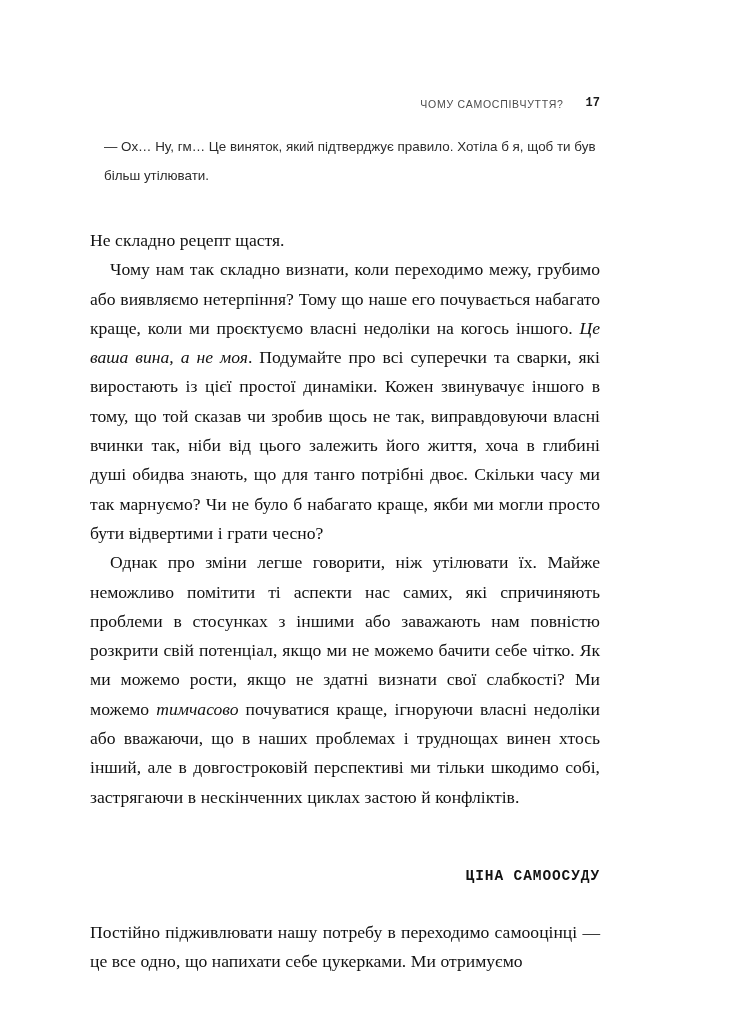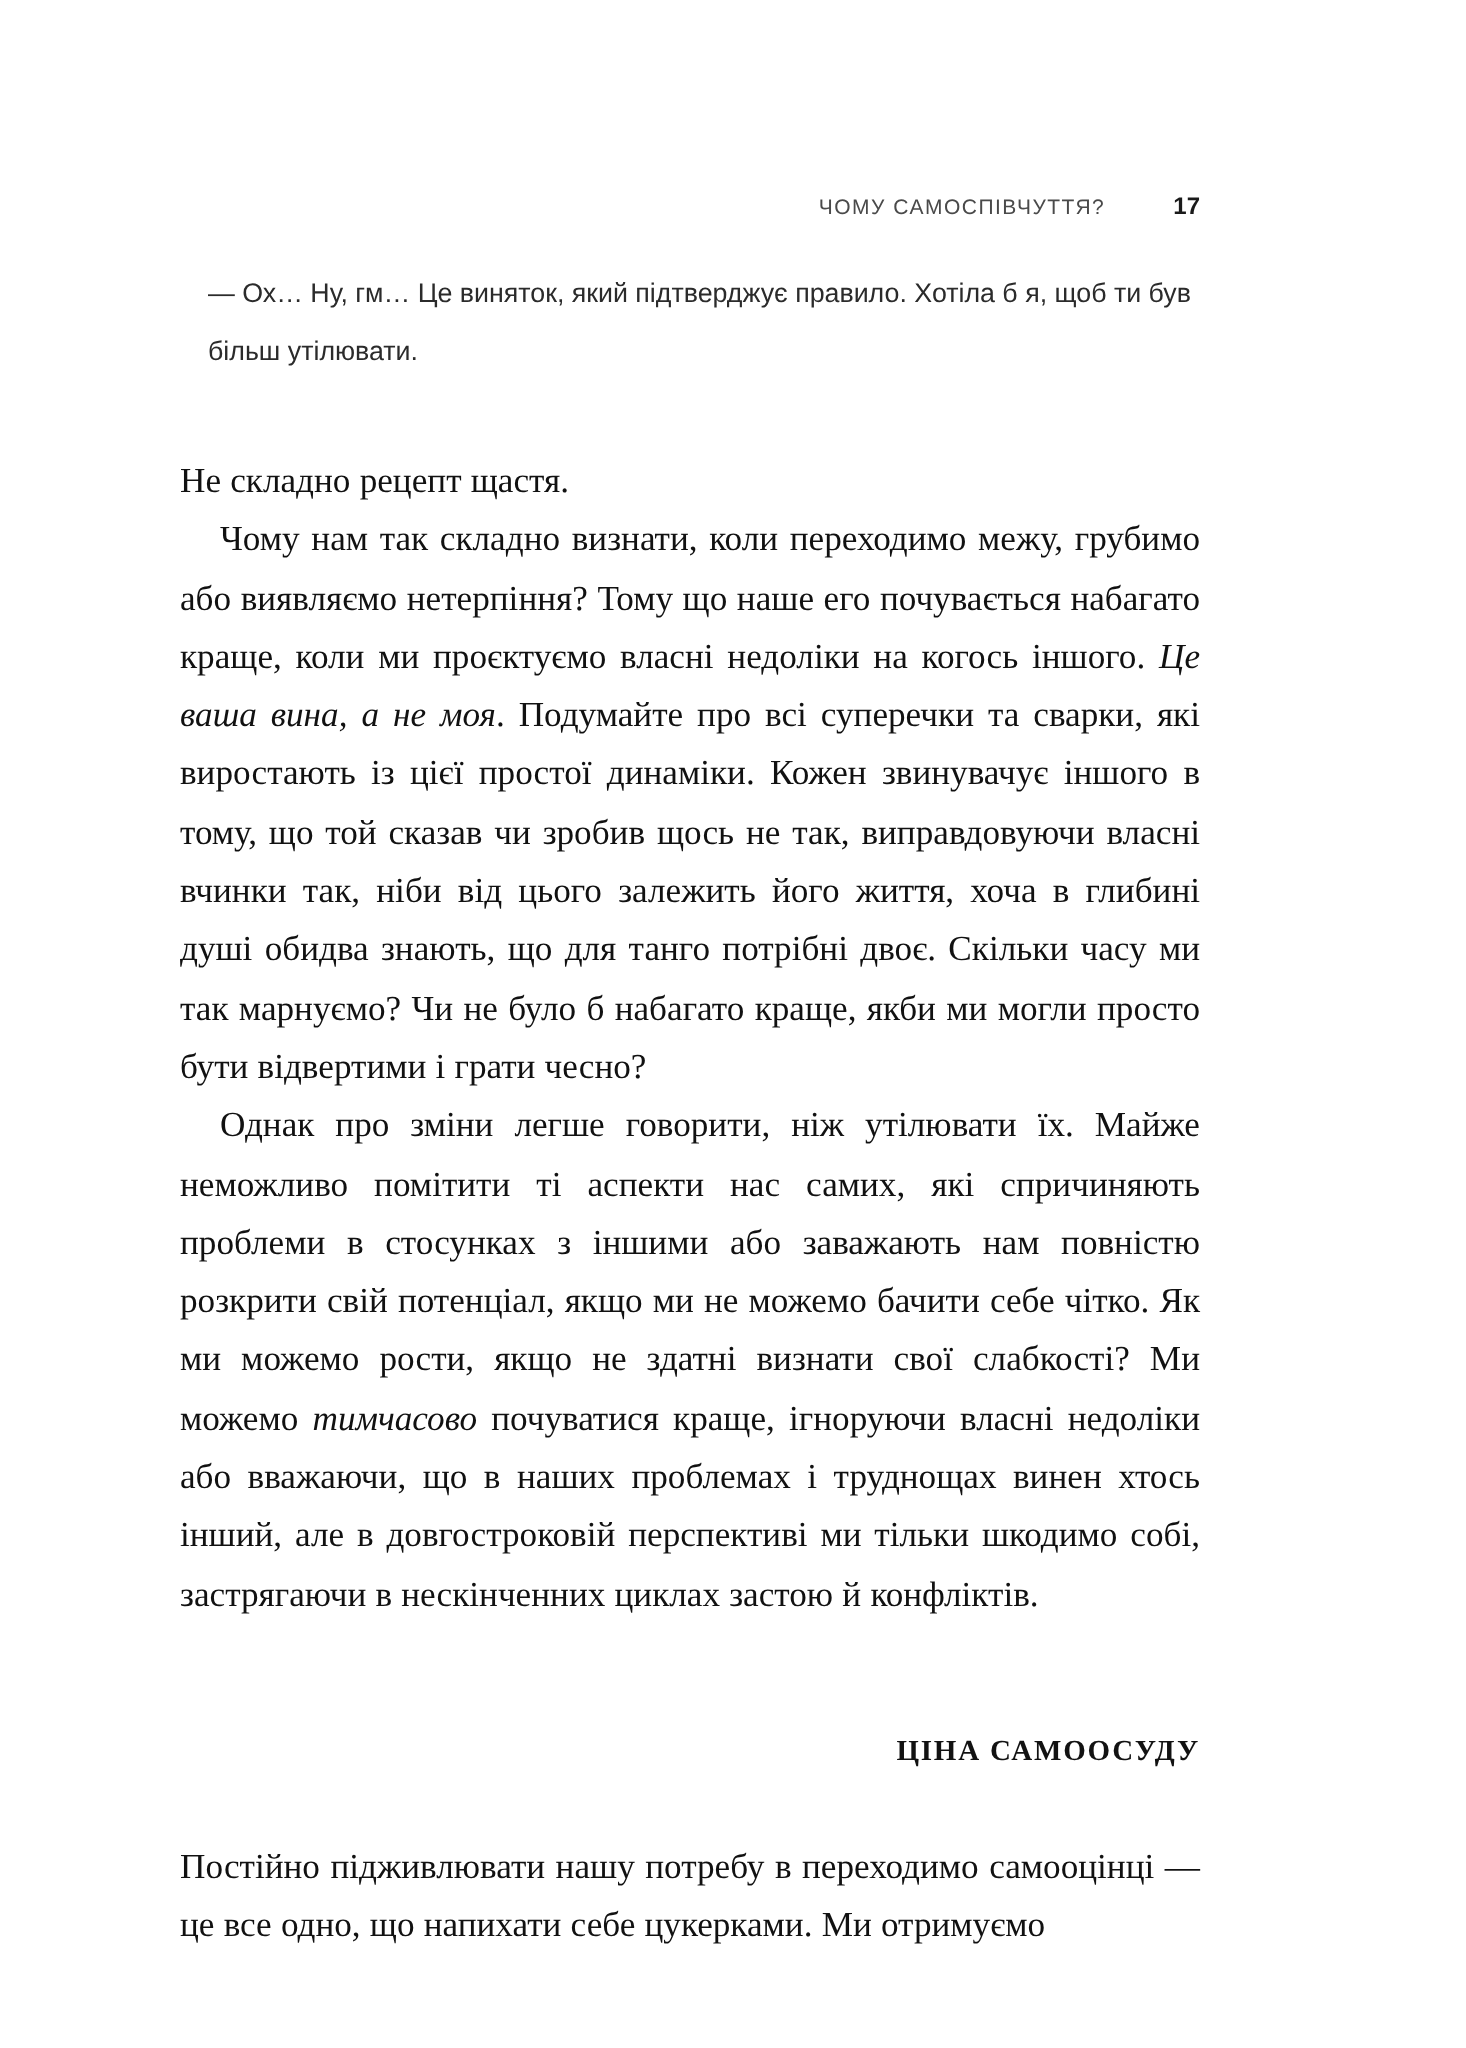--- a/index.html
+++ b/index.html
@@ -29,25 +29,24 @@
   }
   .running-head .chapter-title {
     font-family: "Liberation Sans", sans-serif;
     font-size: 10.5px;
     letter-spacing: 0.75px;
     color: #4a4a4a;
     text-transform: uppercase;
     white-space: nowrap;
   }
   .running-head .folio {
-    font-family: Liberation Sans, sans-serif;
+    font-family: Liberation Mono, monospace;
     font-size: 12px;
     font-weight: bold;
     color: #1a1a1a;
-    margin-left: 12px;
   }
 
   
   .column {
     position: absolute;
     left: 90px;
     top: 132px;
     width: 510px;
   }
 
@@ -82,21 +81,21 @@
   }
   .body-par.last-ragged {
     text-align: justify;
   }
   .body-par em {
     font-style: italic;
   }
 
   
   .section-heading {
-    font-family: Liberation Serif, serif;
+    font-family: Liberation Mono, monospace;
     font-size: 14.5px;
     font-weight: bold;
     letter-spacing: 0.9px;
     color: #121212;
     text-align: right;
     margin: 0;
     text-transform: uppercase;
   }
 
   .gap-before-heading { height: 56px; }

